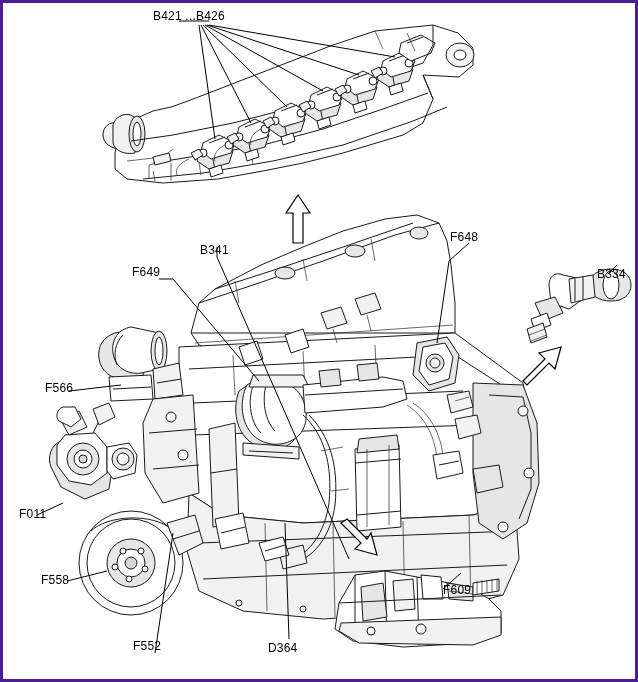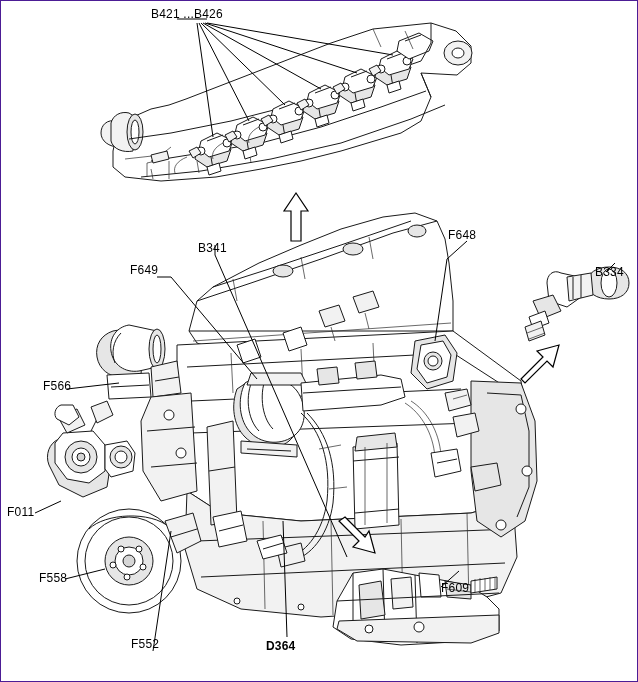--- a/index.html
+++ b/index.html
@@ -1,17 +1,17 @@
 <!DOCTYPE html>
 <html><head>
 <meta charset="utf-8">
 <style>
   html,body{margin:0;padding:0;background:#ffffff;}
   body{font-family:"Liberation Sans",sans-serif;}
-  #page{position:relative;width:638px;height:682px;background:#fff;border:1px solid #4c1d95;box-sizing:border-box;overflow:hidden;}
+  #page{position:relative;width:638px;height:682px;background:#fff;border:3px solid #4c1d95;box-sizing:border-box;overflow:hidden;}
   .lbl{position:absolute;font-size:12px;color:#000;white-space:nowrap;letter-spacing:.2px;}
   svg.art{position:absolute;left:0;top:0;width:638px;height:682px;}
   .ln{stroke:#000;stroke-width:1;fill:none;}
   .mech{stroke:#1a1a1a;fill:none;stroke-width:1;}
   .mechthin{stroke:#2a2a2a;fill:none;stroke-width:.7;}
   .fillw{fill:#ffffff;stroke:#1a1a1a;stroke-width:1;}
   .fillg{fill:#f2f2f2;stroke:#1a1a1a;stroke-width:1;}
   .fillgg{fill:#e6e6e6;stroke:#1a1a1a;stroke-width:1;}
   .fillgd{fill:#d6d6d6;stroke:#1a1a1a;stroke-width:1;}
   .arw{fill:#ffffff;stroke:#000;stroke-width:1.2;}
@@ -335,19 +335,19 @@
       <path class="ln" d="M458 570 L440 586"></path>
     </g>
   </svg>
 
   <div class="lbl" style="left:150px;top:6px;">B421 ...B426</div>
   <div class="lbl" style="left:197px;top:240px;">B341</div>
   <div class="lbl" style="left:447px;top:227px;">F648</div>
   <div class="lbl" style="left:594px;top:264px;">B334</div>
   <div class="lbl" style="left:129px;top:262px;">F649</div>
   <div class="lbl" style="left:42px;top:378px;text-align:right;">F566</div>
-  <div class="lbl" style="left:6px;top:504px;">F011</div>
+  <div class="lbl" style="left:16px;top:504px;">F011</div>
   <div class="lbl" style="left:38px;top:570px;">F558</div>
   <div class="lbl" style="left:130px;top:619px;margin-top:17px;">F552</div>
-  <div class="lbl" style="left:265px;top:638px;font-weight:bold;">D364</div>
+  <div class="lbl" style="left:265px;top:638px;">D364</div>
   <div class="lbl" style="left:440px;top:580px;">F609</div>
 
 </div>
 
 </body></html>

